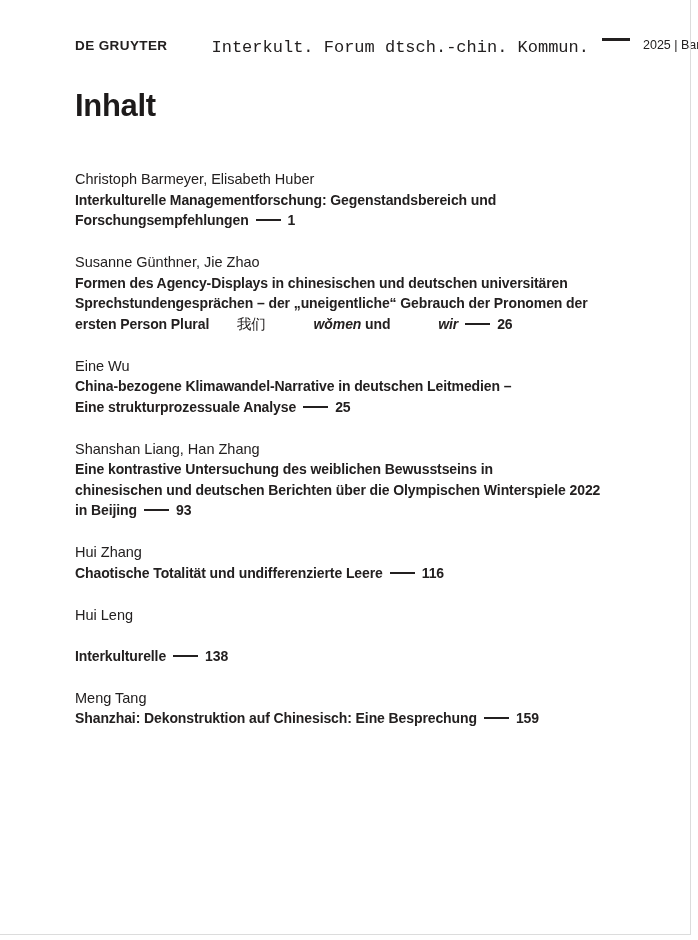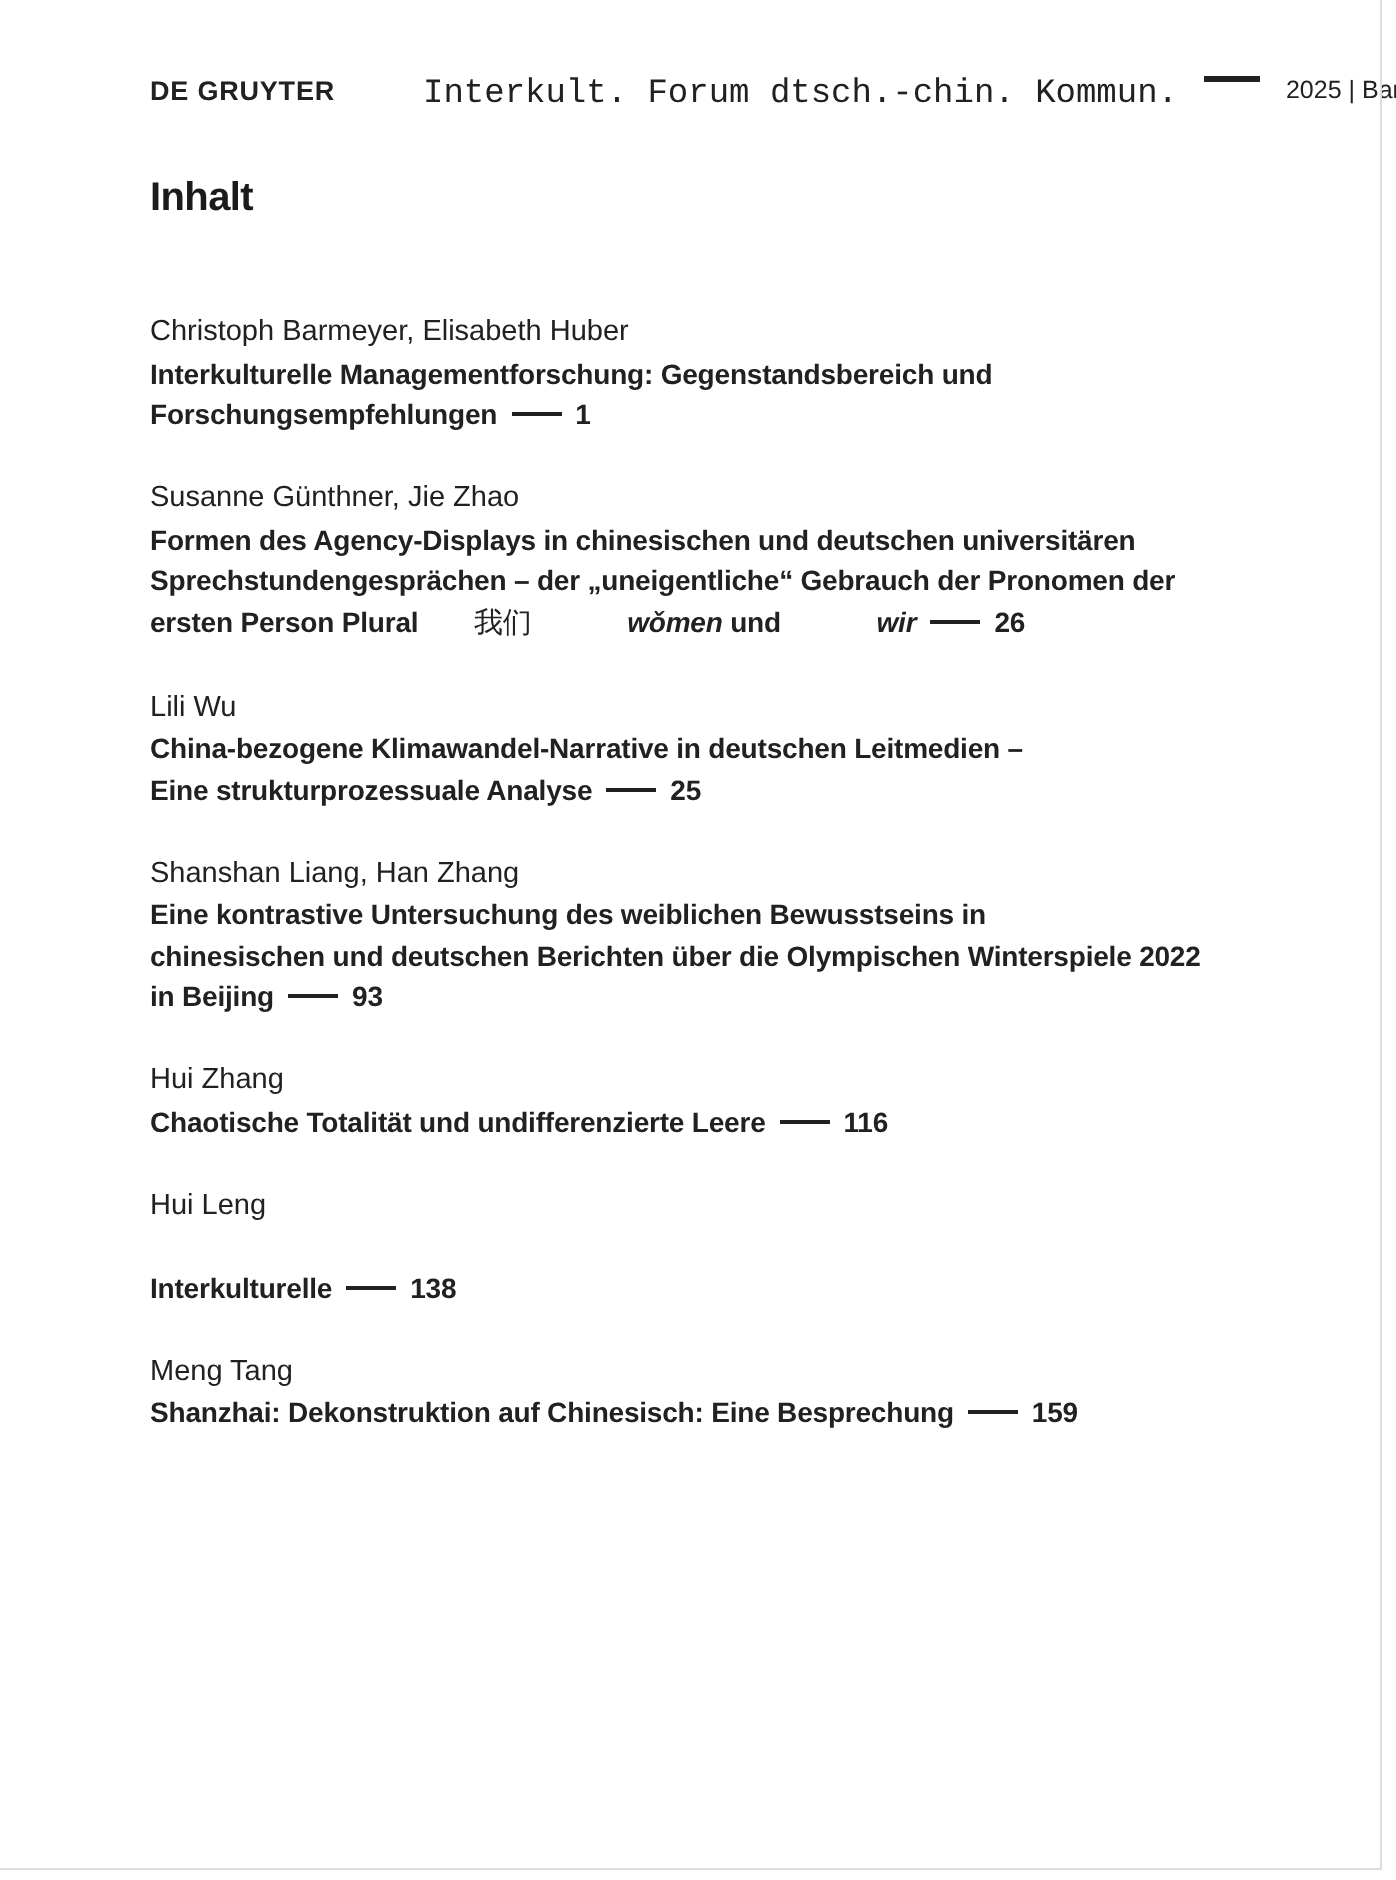--- a/index.html
+++ b/index.html
@@ -22,21 +22,21 @@
   .journal { margin-left: 44px; font-size: 17px; white-space: nowrap; font-family: Liberation Mono, monospace; }
   .header-rule {
     width: 28px; height: 3px; background: #232020;
     margin: 0 13px; flex: 0 0 auto;
   }
   .issue { font-size: 12.5px; white-space: nowrap; }
 
   
   .page-title {
     margin: 31px 0 45px 0;
-    font-size: 20px; font-weight: 700; letter-spacing: -0.3px;
+    font-size: 31px; font-weight: 700; letter-spacing: -0.3px;
     color: #1d1a1a;
   }
 
   
   .entry { margin-bottom: 21.5px; max-width: 565px; }
   .authors { font-size: 14.5px; font-weight: 400; line-height: 20.5px; }
   .title  { font-size: 14px;  font-weight: 700; line-height: 20.5px; letter-spacing: -0.1px; }
   .seg-italic { font-style: italic; margin-left: 44px; }
   .seg-cjk { font-weight: 400; font-size: 14.5px; margin-left: 24px; }
   .page-dash {
@@ -68,21 +68,21 @@
     <div class="authors">Christoph Barmeyer, Elisabeth Huber</div>
     <div class="title"><span class="title-text"><span>Interkulturelle Managementforschung: Gegenstandsbereich und</span><br><span>Forschungsempfehlungen</span></span><span class="page-dash"></span><span class="page-num">1</span></div>
   </div>
 
   <div class="entry">
     <div class="authors">Susanne Günthner, Jie Zhao</div>
     <div class="title"><span class="title-text"><span>Formen des Agency-Displays in chinesischen und deutschen universitären</span><br><span>Sprechstundengesprächen – der „uneigentliche“ Gebrauch der Pronomen der</span><br><span>ersten Person Plural </span><span class="seg-cjk">我们</span><span> </span><span class="seg-italic">wǒmen</span><span> und </span><span class="seg-italic">wir</span></span><span class="page-dash"></span><span class="page-num">26</span></div>
   </div>
 
   <div class="entry">
-    <div class="authors">Lili Wu</div>
+    <div class="authors">Eine Wu</div>
     <div class="title"><span class="title-text"><span>China-bezogene Klimawandel-Narrative in deutschen Leitmedien –</span><br><span>Eine strukturprozessuale Analyse</span></span><span class="page-dash"></span><span class="page-num">25</span></div>
   </div>
 
   <div class="entry">
     <div class="authors">Shanshan Liang, Han Zhang</div>
     <div class="title"><span class="title-text"><span>Eine kontrastive Untersuchung des weiblichen Bewusstseins in</span><br><span>chinesischen und deutschen Berichten über die Olympischen Winterspiele 2022</span><br><span>in Beijing</span></span><span class="page-dash"></span><span class="page-num">93</span></div>
   </div>
 
   <div class="entry">
     <div class="authors">Hui Zhang</div>

